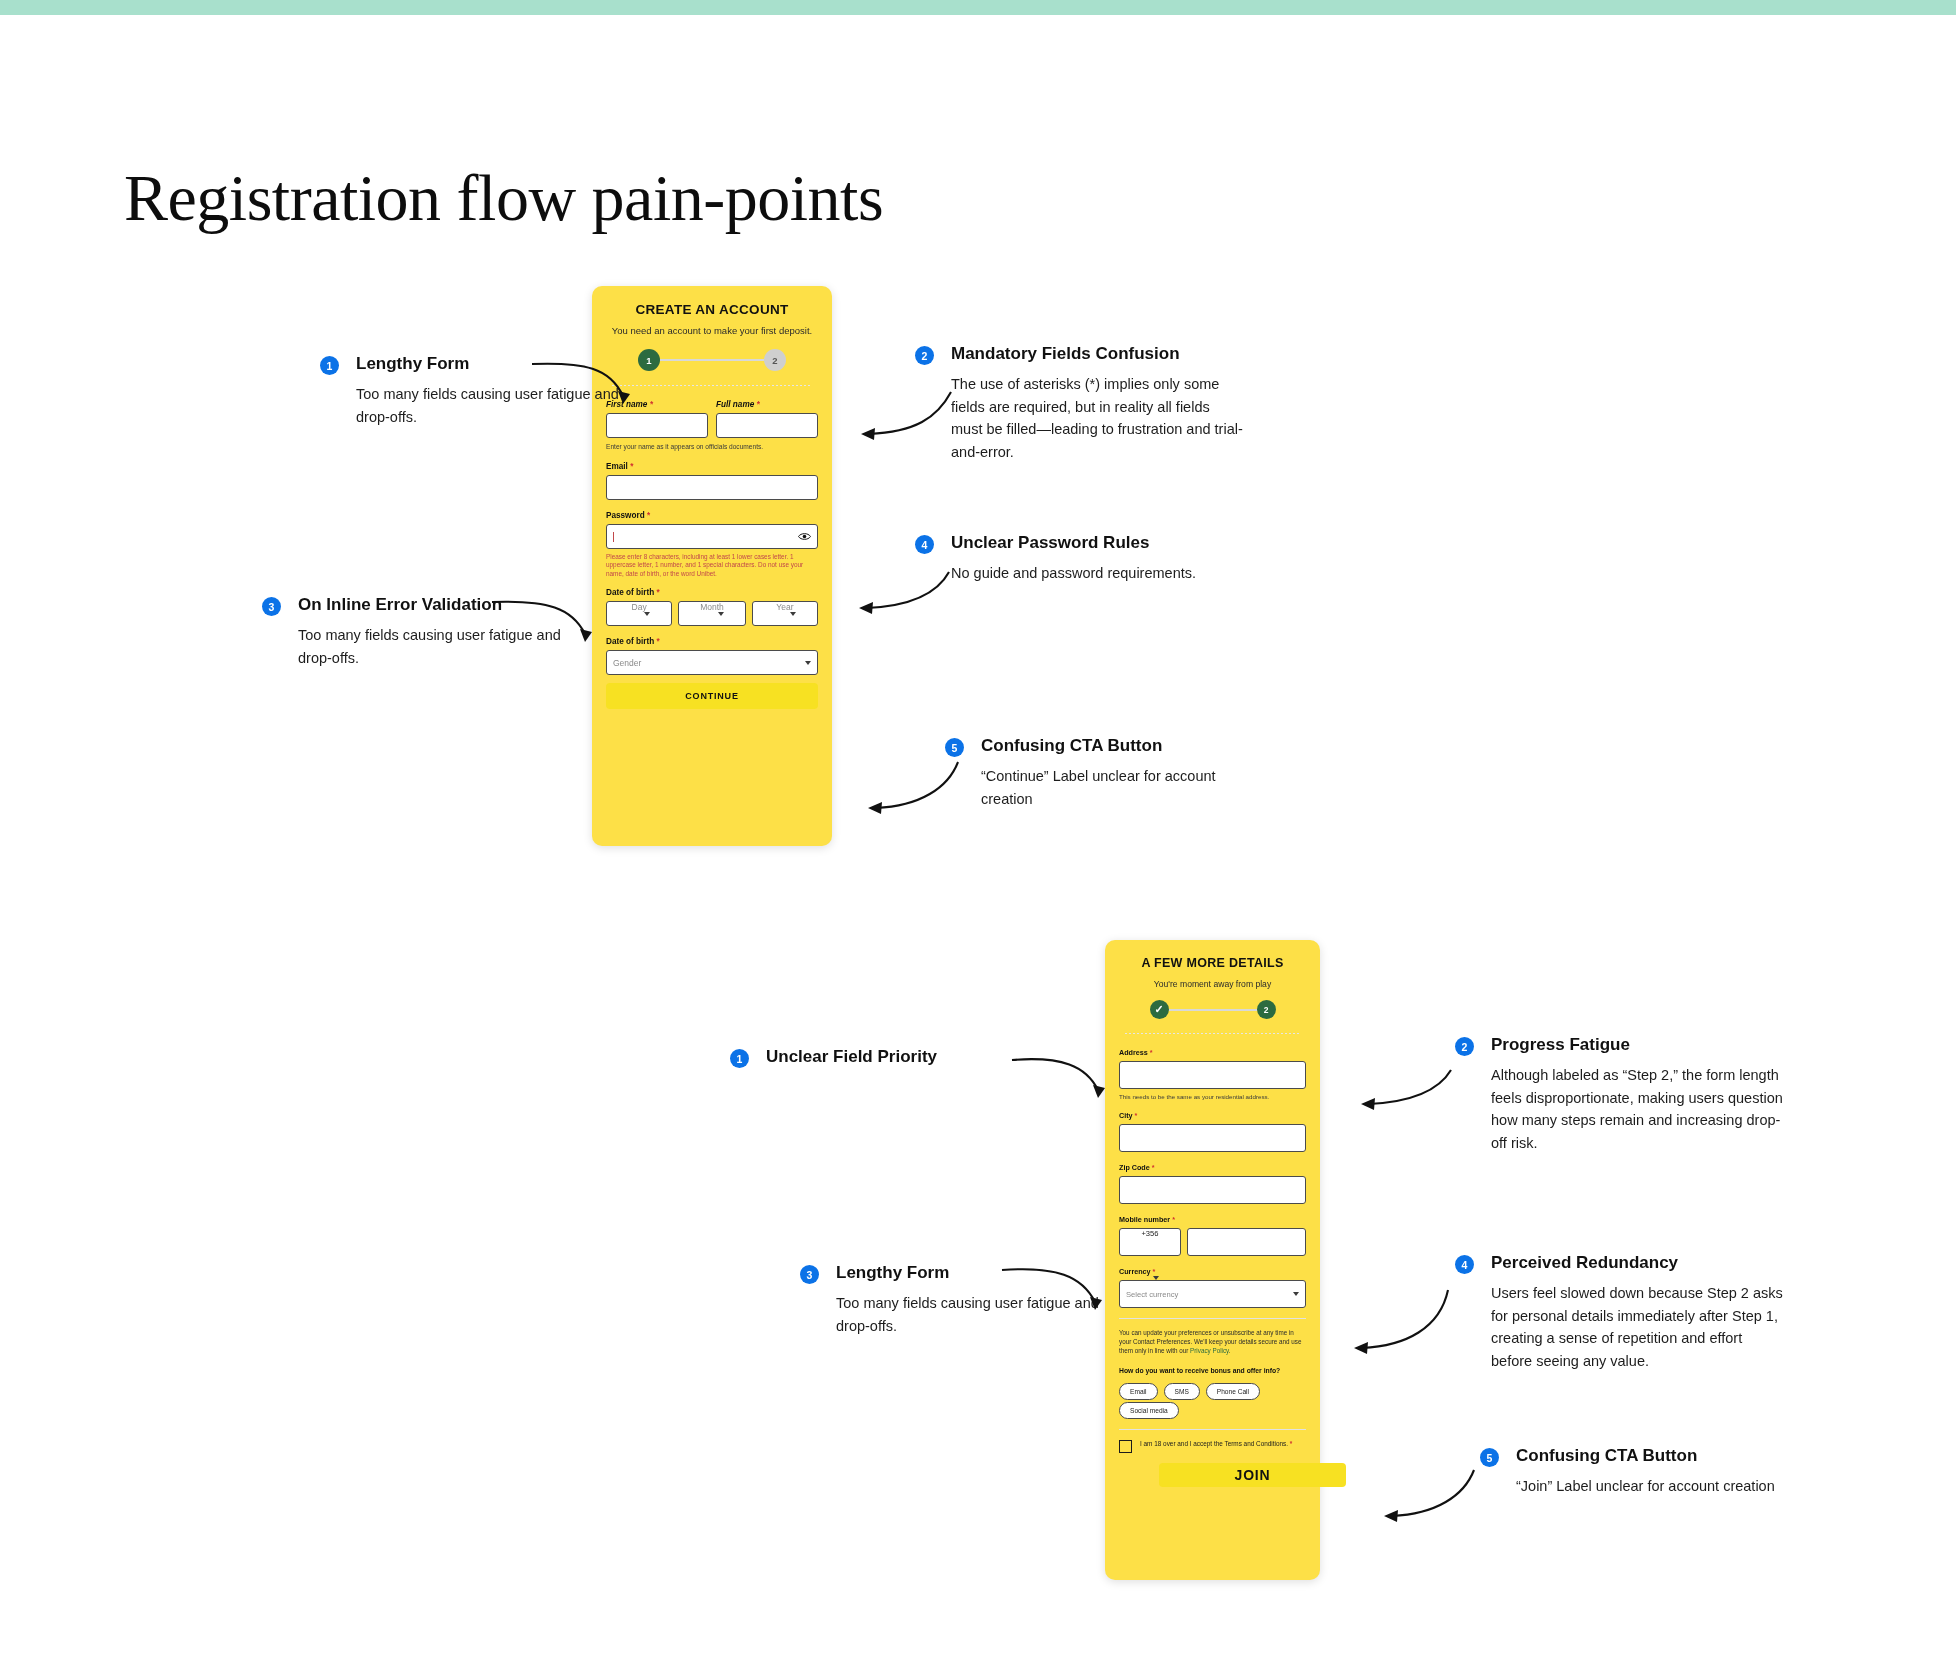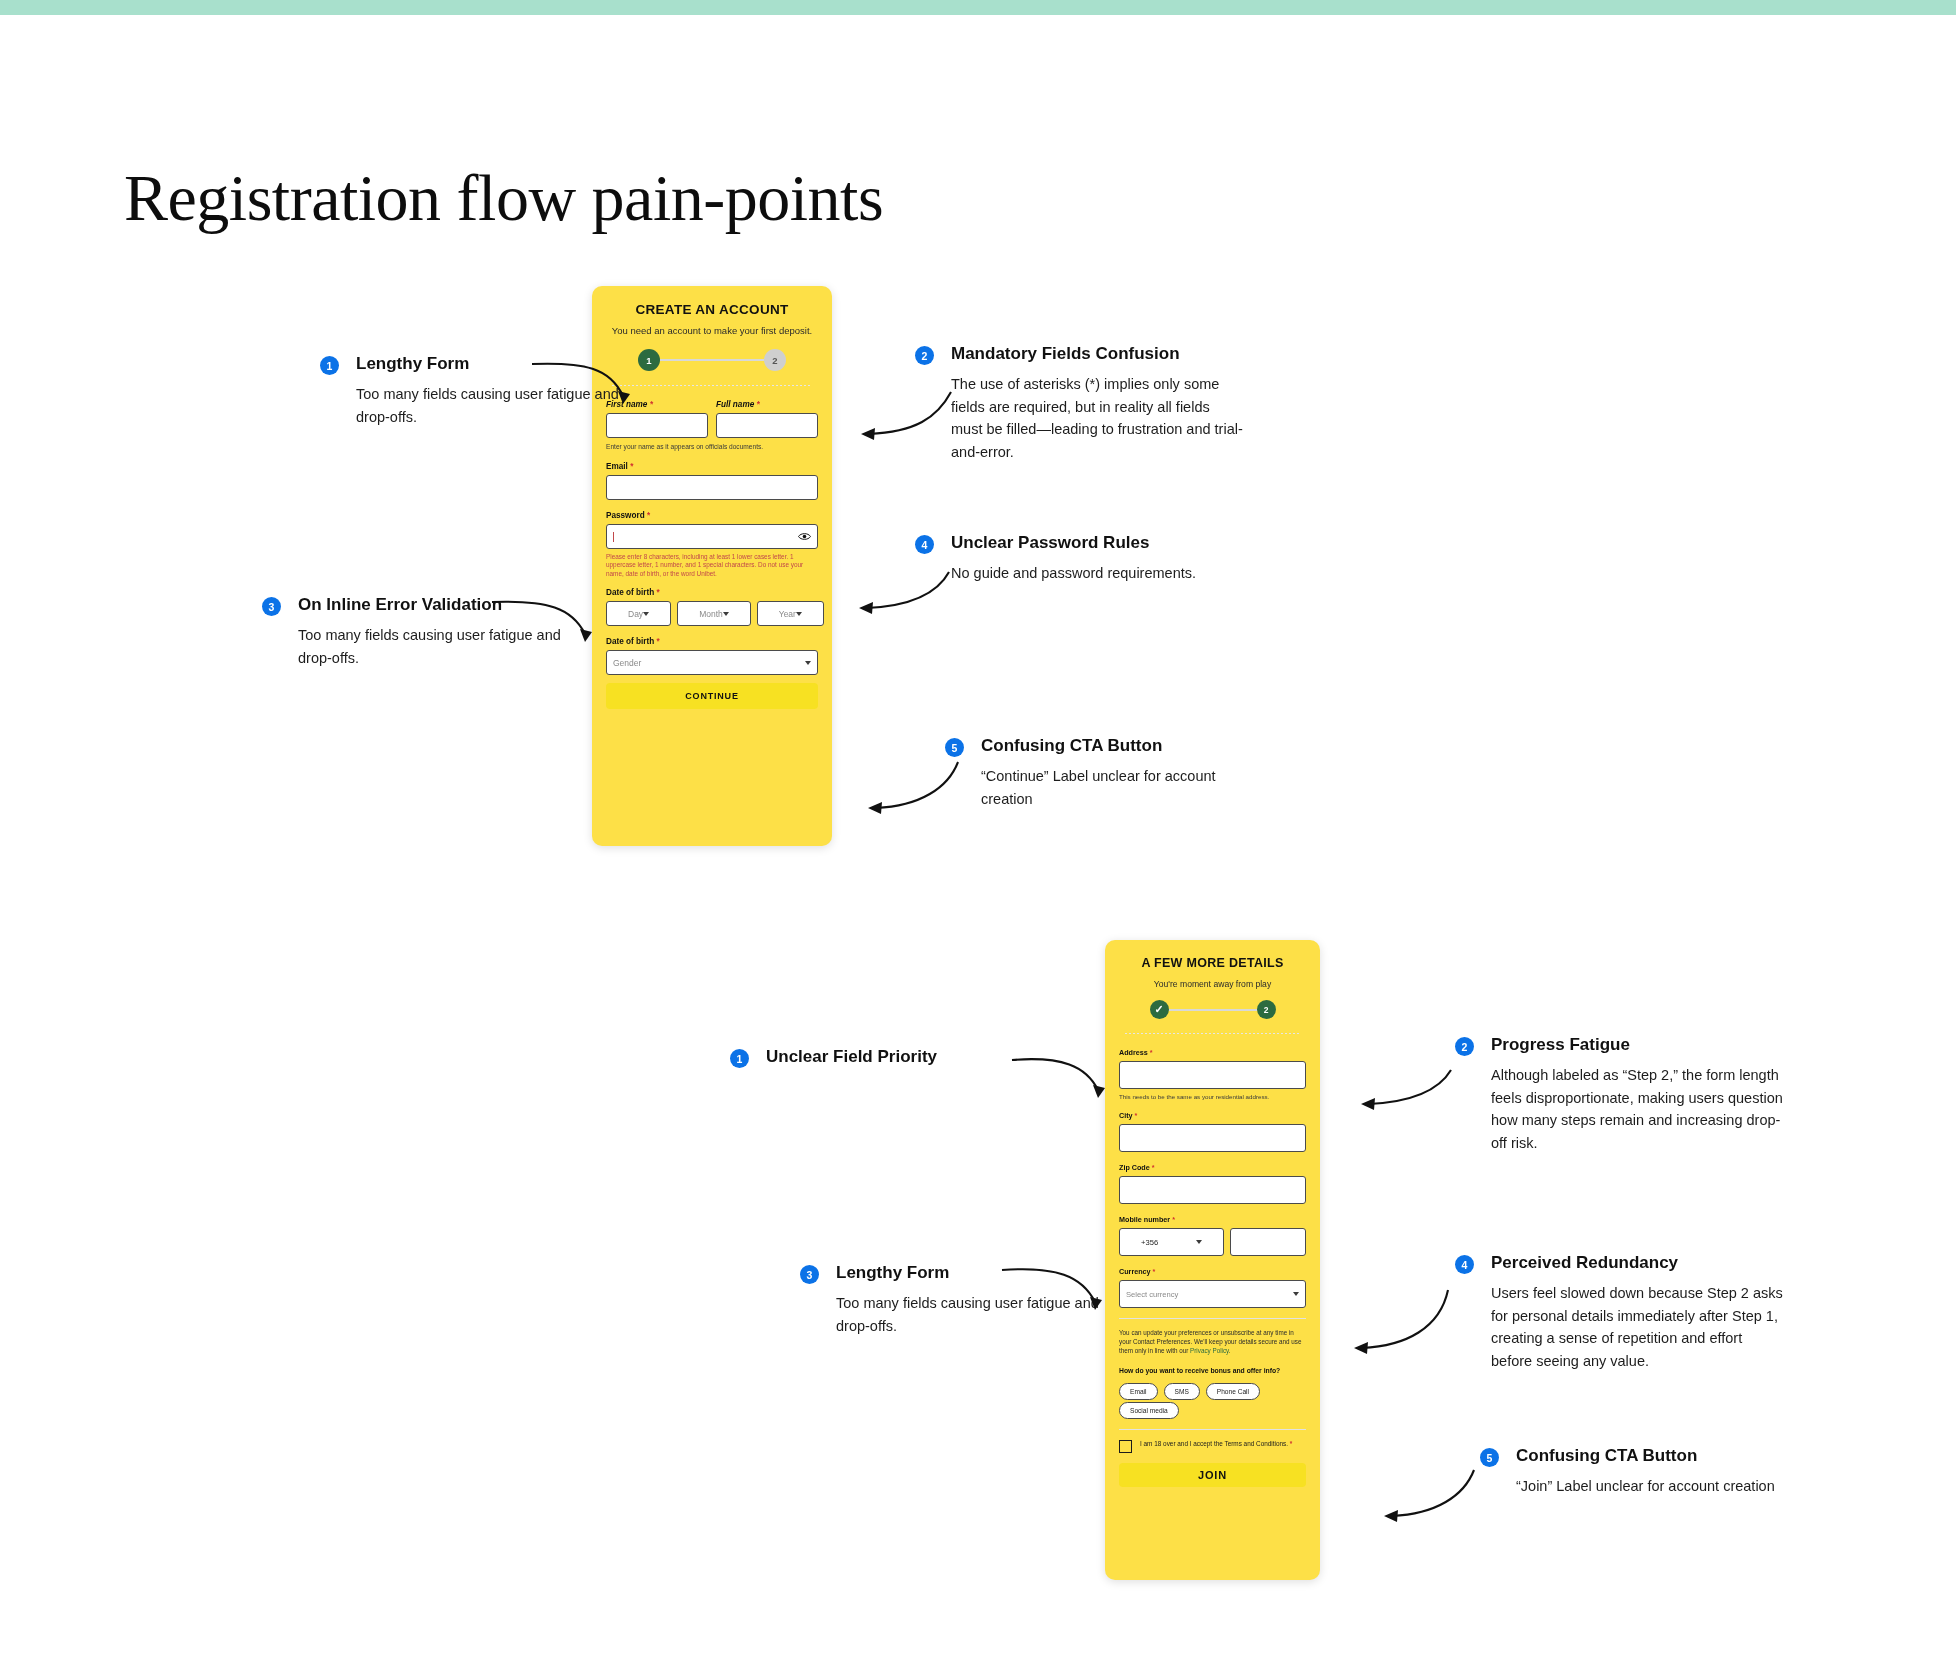--- a/index.html
+++ b/index.html
@@ -71,29 +71,29 @@
   .err{
     font-size:6.4px;line-height:8.4px;color:#c2484a;margin:4px 0 10px 0;
   }
   .caret{
     margin-left:auto;width:0;height:0;border-left:3.5px solid transparent;
     border-right:3.5px solid transparent;border-top:4.5px solid #3b3b3b;
   }
   .eye{margin-left:auto;width:13px;height:9px;flex:0 0 auto;}
   .cursor-bar{width:1px;height:10px;background:#c2484a;display:inline-block;}
   .dob-row{display:flex;gap:6px;margin-bottom:11px;}
-  .dob-row .inp{padding:0 21px;}
+  .dob-row .inp{padding:0 21px;flex-direction:column;}
   .mb11{margin-bottom:11px;}
 
   .cta{
     box-sizing:border-box;width:100%;height:26px;background:#f7e122;border-radius:4px;
     display:flex;align-items:center;justify-content:center;
     font-size:9px;font-weight:700;letter-spacing:0.8px;color:#111;margin:8px 0 16px 0;
   }
-  #card-two .cta{height:24px;font-size:11px;margin-top:10px;margin-bottom:14px;}
+  #card-two .cta{height:24px;font-size:14px;margin-top:10px;margin-bottom:14px;margin-left:40px;}
 
   .thin-rule{height:1px;background:#e2e2e2;margin:10px 0 9px 0;}
   .privacy{font-size:6.3px;line-height:9px;color:#2b2b2b;margin:0 0 11px 0;}
   .privacy .lnk{color:#2c6b40;}
   .pref-q{font-size:6.8px;font-weight:700;color:#111;line-height:9.5px;margin:0 0 7px 0;}
   .chips{display:flex;flex-wrap:wrap;gap:6px;margin-bottom:2px;}
   .chip{
     border:1px solid #4b4b4b;border-radius:20px;padding:4px 10px;
     font-size:6.6px;color:#1c1c1c;background:#fff;
   }

